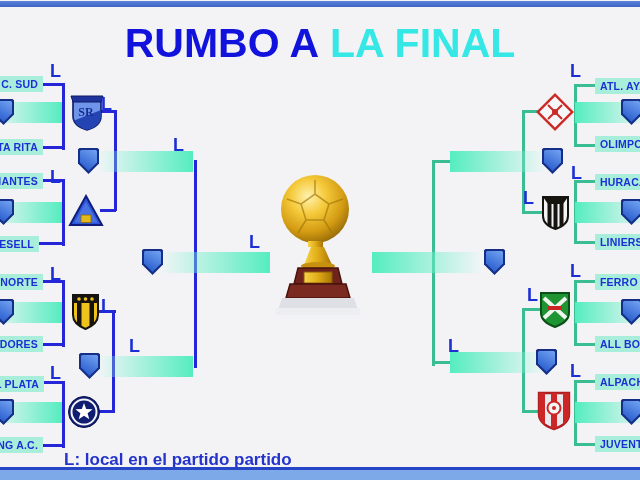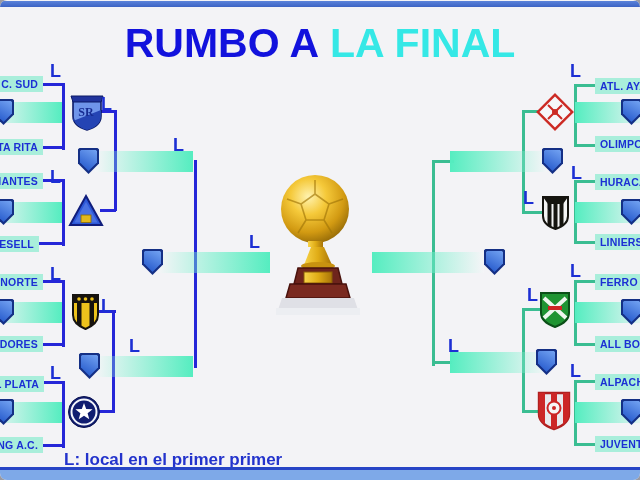--- a/index.html
+++ b/index.html
@@ -1,17 +1,17 @@
 <!DOCTYPE html>
 <html><head>
 <meta charset="utf-8">
 <style>
   body{margin:0;background:#9a9aa2;}
   .stage{position:relative;width:640px;height:480px;overflow:hidden;background:#f3f3f6;
-         font-family:"Liberation Sans",sans-serif;border-radius:7px;}
+         font-family:"Liberation Sans",sans-serif;}
   .hborder-top{position:absolute;left:0;top:1px;width:100%;height:6px;
 
          background:linear-gradient(180deg,#5a82da,#3c63c4);}
   .hborder-bottom{position:absolute;left:0;bottom:0;width:100%;height:13px;
          background:linear-gradient(180deg,#2644c6 0 3px,#7ea9e8 3px);}
   .title{position:absolute;top:20px;left:0;width:100%;text-align:center;
          font-size:41px;font-weight:bold;white-space:nowrap;}
   .title .t1{color:#1212dd;margin-right:11px;}
   .title .t2{color:#35e8e6;}
   .ln{position:absolute;}
@@ -241,16 +241,16 @@
   <b class="lm" style="left:50px;top:364px">L</b>
   <b class="lm" style="left:129px;top:337px">L</b>
   <b class="lm" style="left:570px;top:62px">L</b>
   <b class="lm" style="left:523px;top:189px">L</b>
   <b class="lm" style="left:571px;top:164px">L</b>
   <b class="lm" style="left:527px;top:286px">L</b>
   <b class="lm" style="left:448px;top:337px">L</b>
   <b class="lm" style="left:570px;top:262px">L</b>
   <b class="lm" style="left:570px;top:362px">L</b>
 
-  <div class="legend">L: local en el primer primer</div>
+  <div class="legend">L: local en el partido partido</div>
 
   <div class="hborder-bottom"></div>
 </div>
 
 </body></html>

